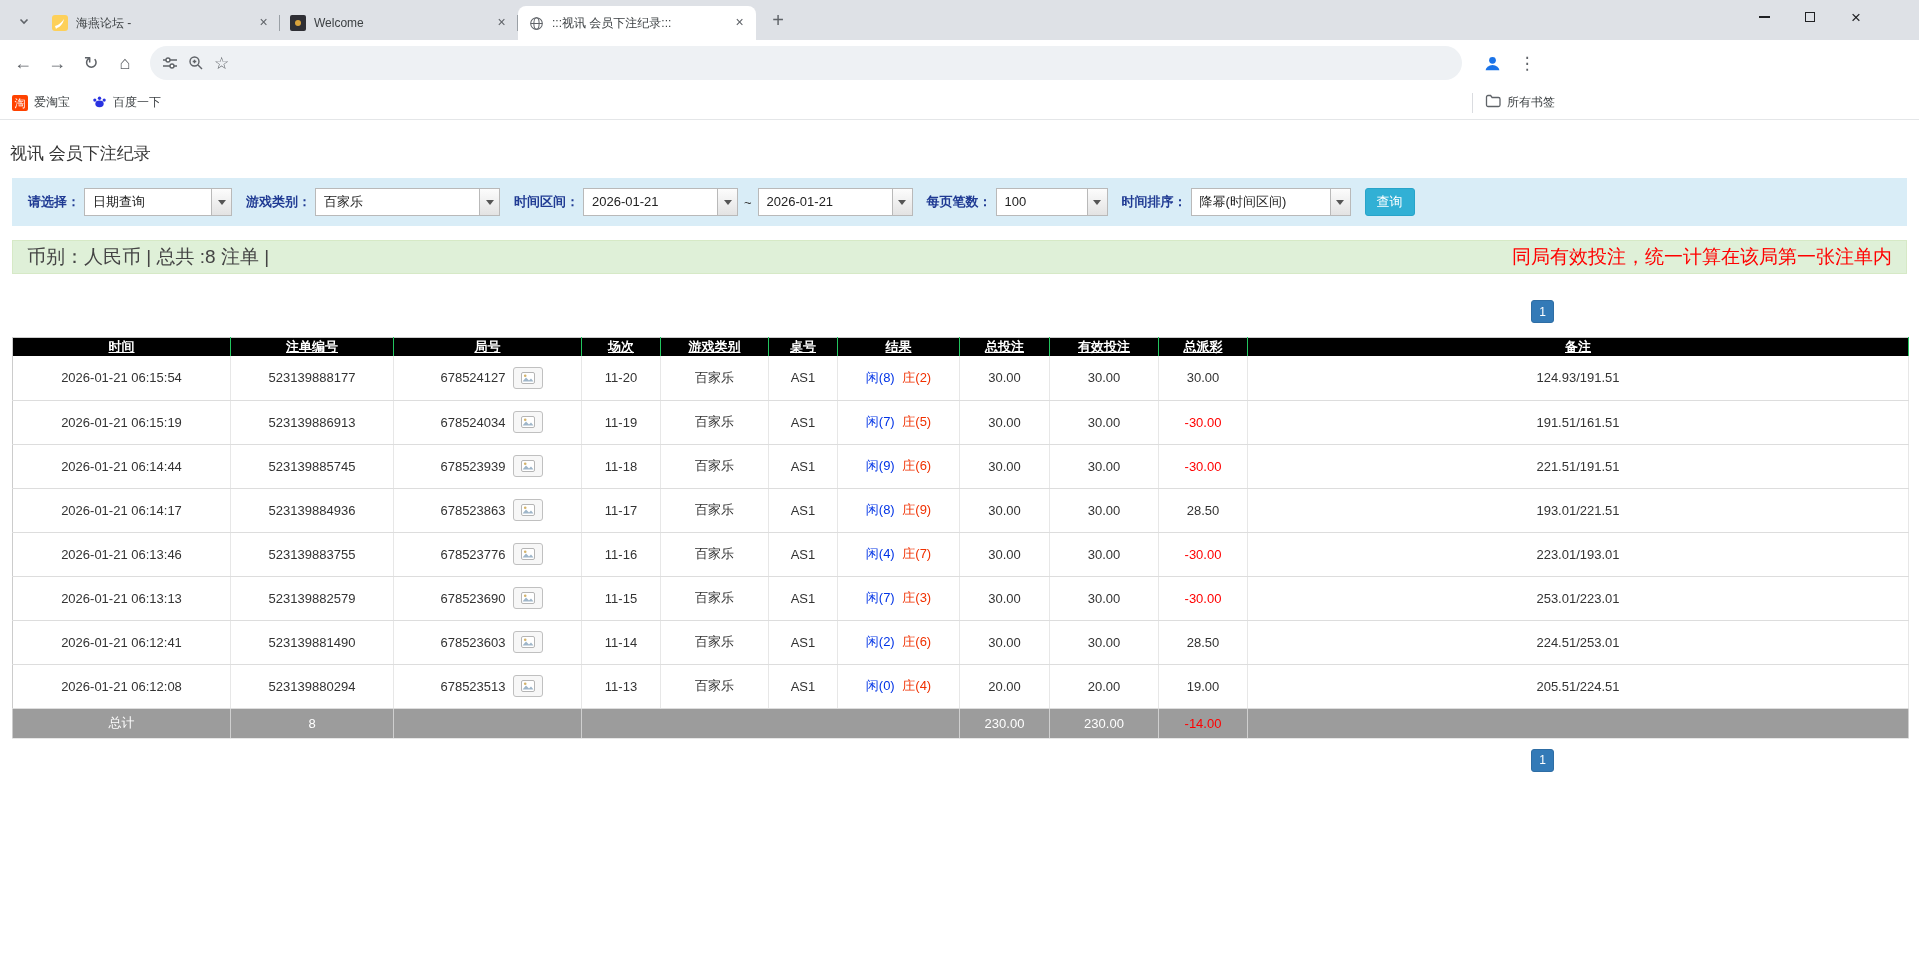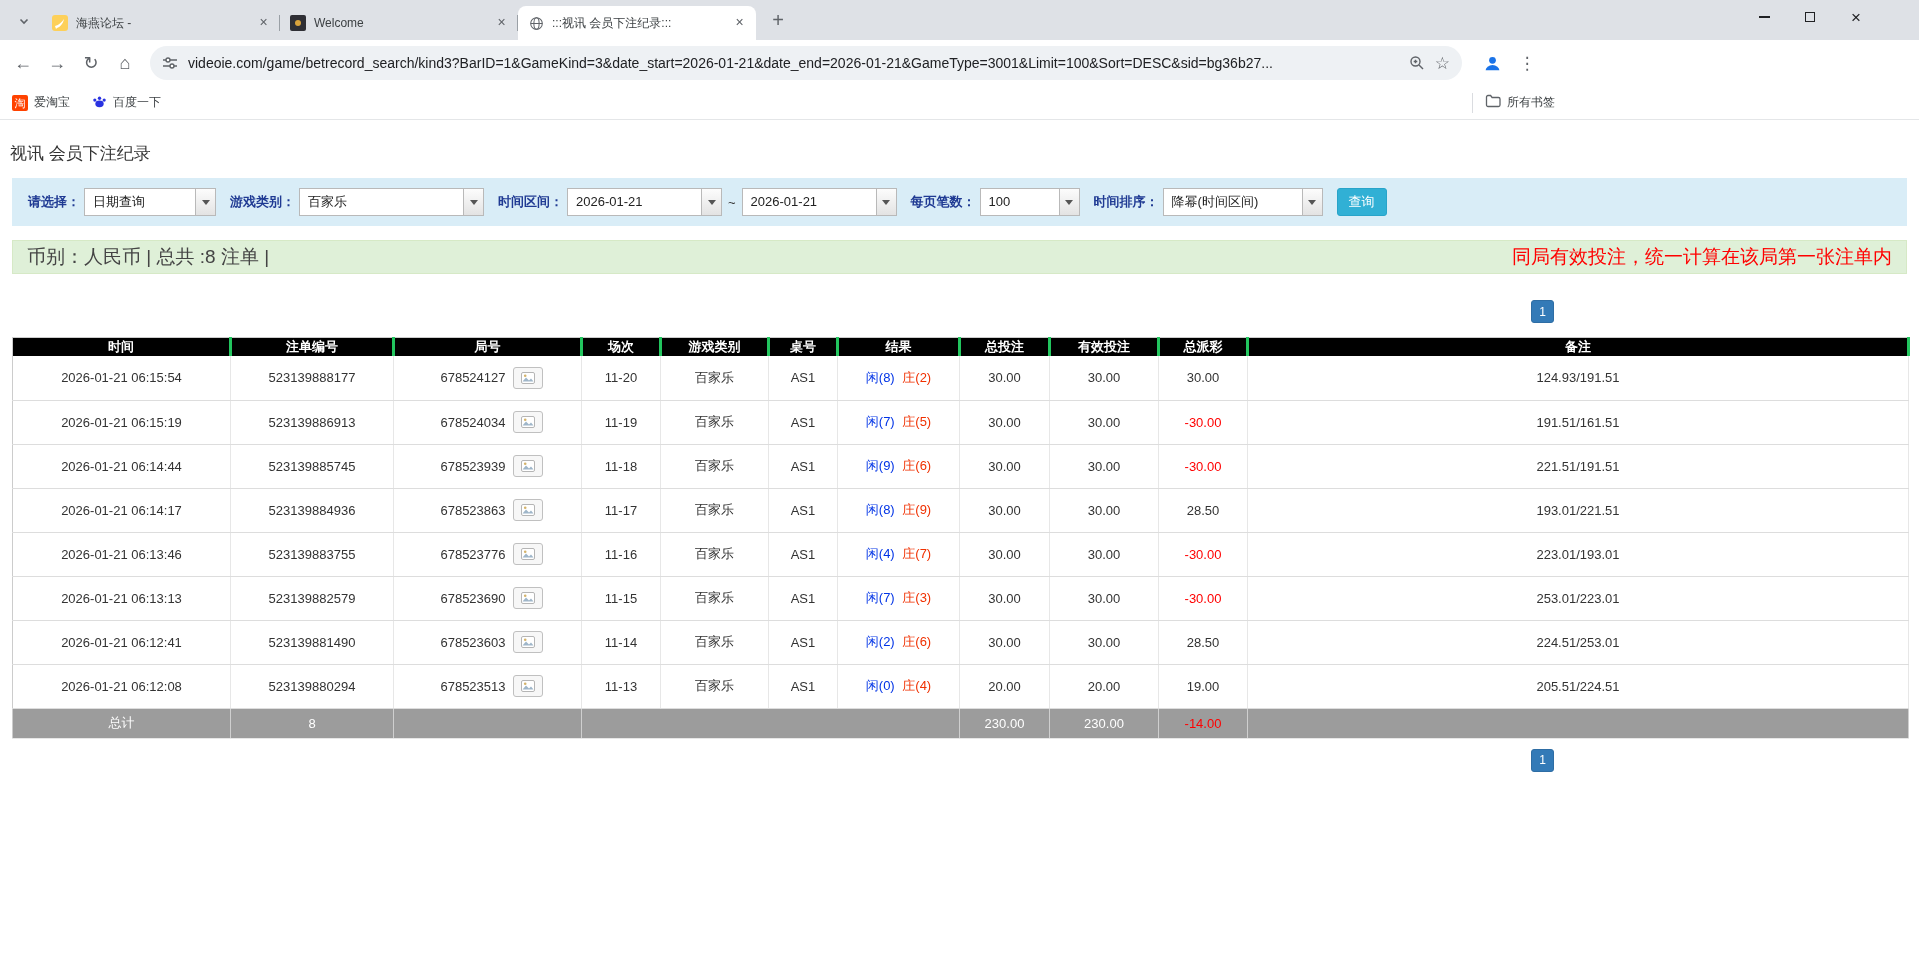--- a/index.html
+++ b/index.html
@@ -79,21 +79,22 @@
     display:flex; align-items:center; justify-content:center; cursor:pointer;
   }
 
   .bet-table {
     margin:14px 12px 0; width:1896px; border-collapse:collapse; table-layout:fixed;
     border:1px solid #ccc; font-size:13px;
   }
   .bet-table th {
     background:var(--header-bg,#000); color:#fff; height:14px;
     font-size:13px; font-weight:bold; text-align:center;
-    border-right:3px solid #22c55e;
+    border-right:1px solid #22c55e;
+    text-decoration:underline;
   }
   .bet-table td {
     height:44px; text-align:center; color:#333;
     border-bottom:1px solid #ddd; border-right:1px solid #e7e7e7;
     overflow:hidden; white-space:nowrap;
   }
   .bet-link { color:var(--link-blue,#337ab7); cursor:pointer; }
   .payout-val.neg { color:var(--negative-red,#ff0000); }
   .player { color:var(--player-blue,#0033e6); margin-right:4px; }
   .banker { color:var(--banker-red,#f03000); }
@@ -169,21 +170,20 @@
   <span class="nav-btn">↻</span>
   <span class="nav-btn">⌂</span>
   <div class="omnibox">
     <span class="omni-icon">
       <svg width="16" height="16" viewBox="0 0 16 16" stroke="#5f6368" stroke-width="1.4" fill="#fff">
           <path d="M1 5h14M1 11h14"></path>
           <circle cx="6" cy="5" r="2"></circle>
           <circle cx="10" cy="11" r="2"></circle>
         </svg>
     </span>
-    <span class="url-text">videoie.com/game/betrecord_search/kind3?BarID=1&amp;GameKind=3&amp;date_start=2026-01-21&amp;date_end=2026-01-21&amp;GameType=3001&amp;Limit=100&amp;Sort=DESC&amp;sid=bg36b27...</span>
     <span class="omni-icon">
       <svg width="16" height="16" viewBox="0 0 16 16" fill="none" stroke="#5f6368" stroke-width="1.4">
           <circle cx="6.5" cy="6.5" r="4.5"></circle>
           <path d="M10 10l4 4"></path>
           <path d="M4.7 6.5h3.6M6.5 4.7v3.6"></path>
         </svg>
     </span>
     <span class="omni-icon star-glyph">☆</span>
   </div>
   <span class="profile-btn">
@@ -221,21 +221,21 @@
       </span>
       <span>所有书签</span>
     </div>
   </div>
 </div>
 
 <h1 class="page-title">视讯 会员下注纪录</h1>
 
 <div class="filter-bar">
   <span class="f-label first">请选择：</span>
-  <div class="combo" style="width:132px">
+  <div class="combo" style="width:148px">
     <span class="combo-val">日期查询</span>
     <span class="combo-btn">
         <i class="caret"></i>
       </span>
   </div>
 
   <span class="f-label">游戏类别：</span>
   <div class="combo" style="width:185px">
     <span class="combo-val">百家乐</span>
     <span class="combo-btn">
@@ -252,21 +252,21 @@
   </div>
   <span class="tilde">~</span>
   <div class="combo" style="width:155px">
     <span class="combo-val">2026-01-21</span>
     <span class="combo-btn">
         <i class="caret"></i>
       </span>
   </div>
 
   <span class="f-label">每页笔数：</span>
-  <div class="combo" style="width:100px">
+  <div class="combo" style="width:112px">
     <span class="combo-val">100</span>
     <span class="combo-btn">
         <i class="caret"></i>
       </span>
   </div>
 
   <span class="f-label">时间排序：</span>
   <div class="combo" style="width:160px">
     <span class="combo-val">降幂(时间区间)</span>
     <span class="combo-btn">

